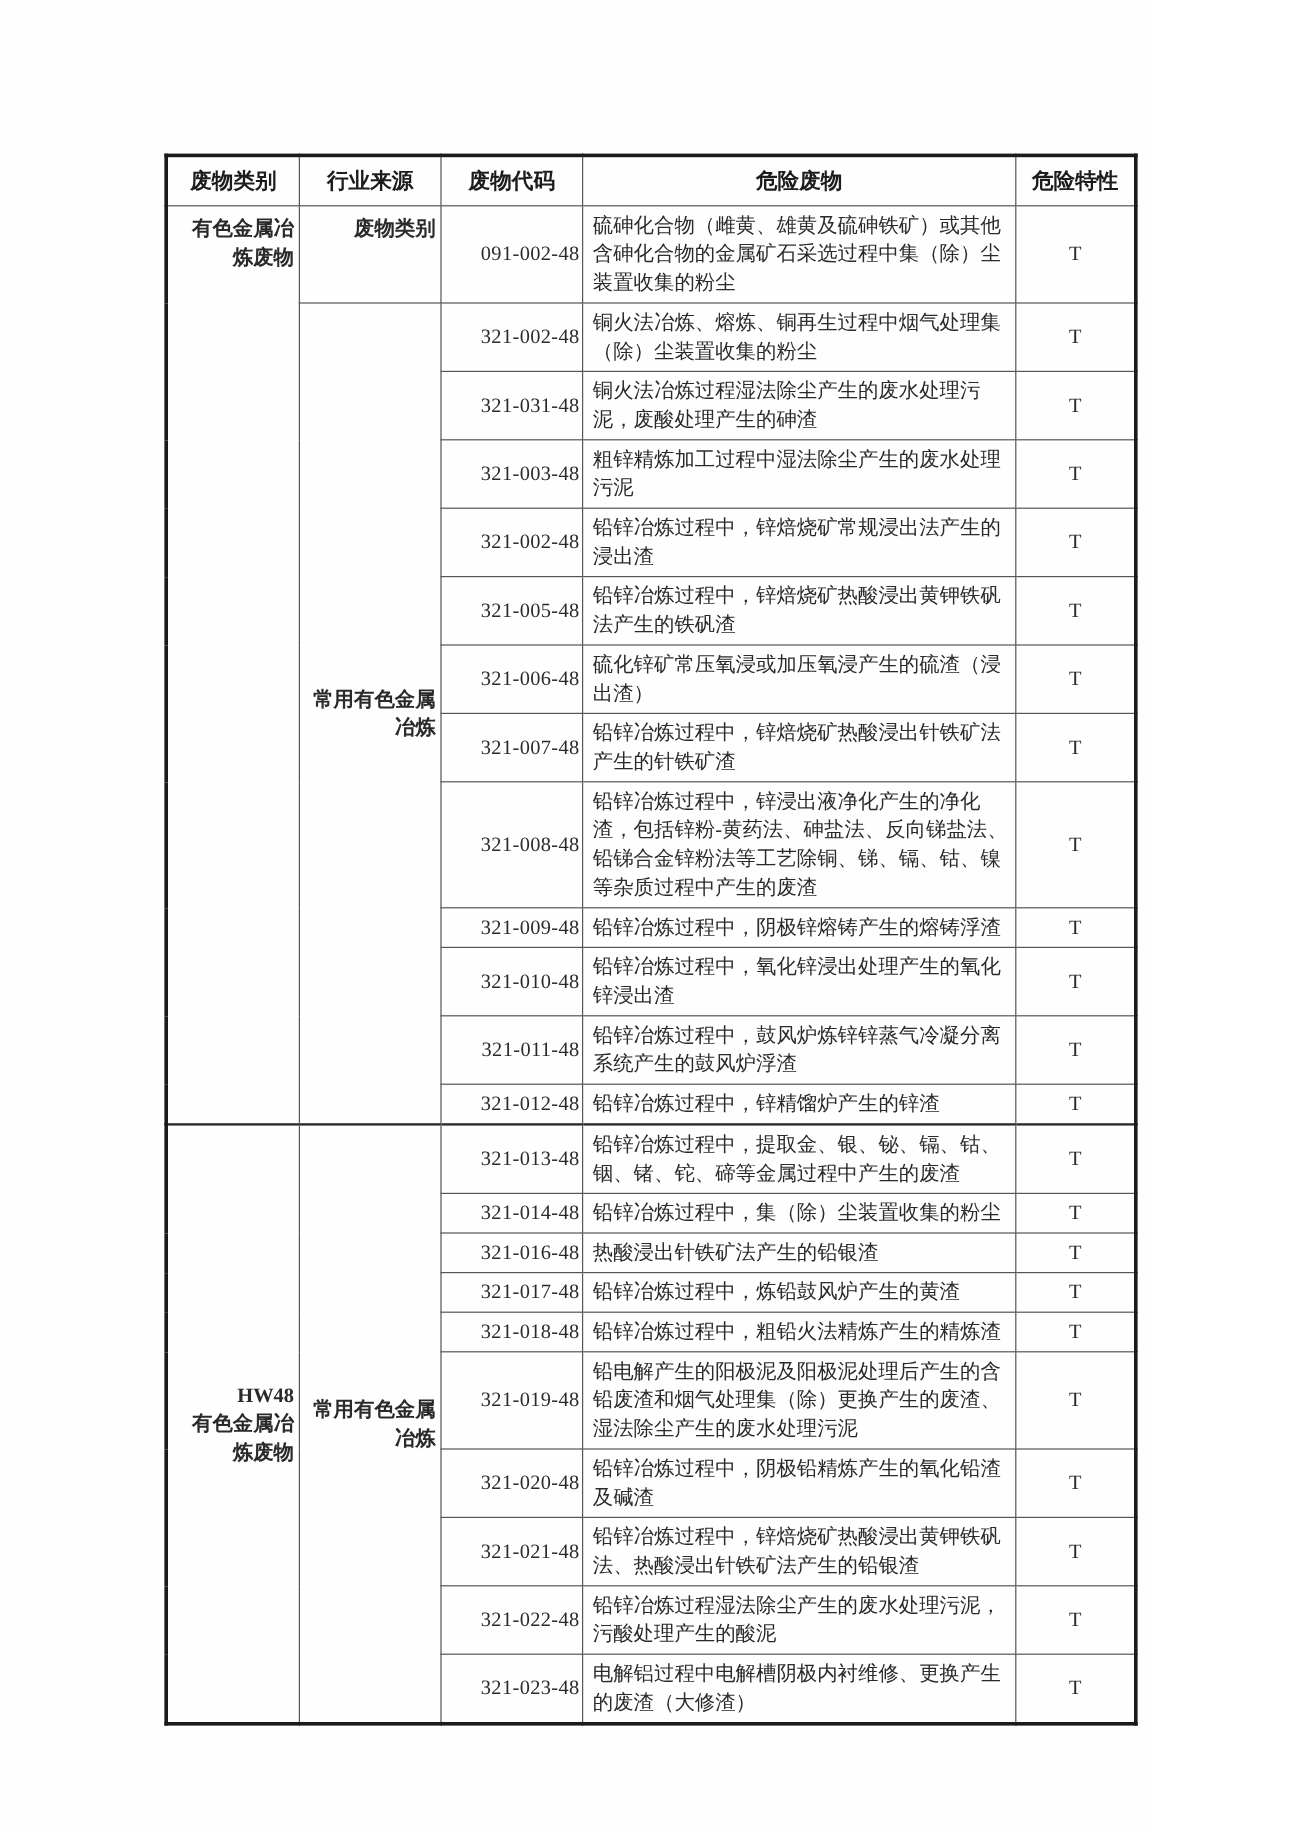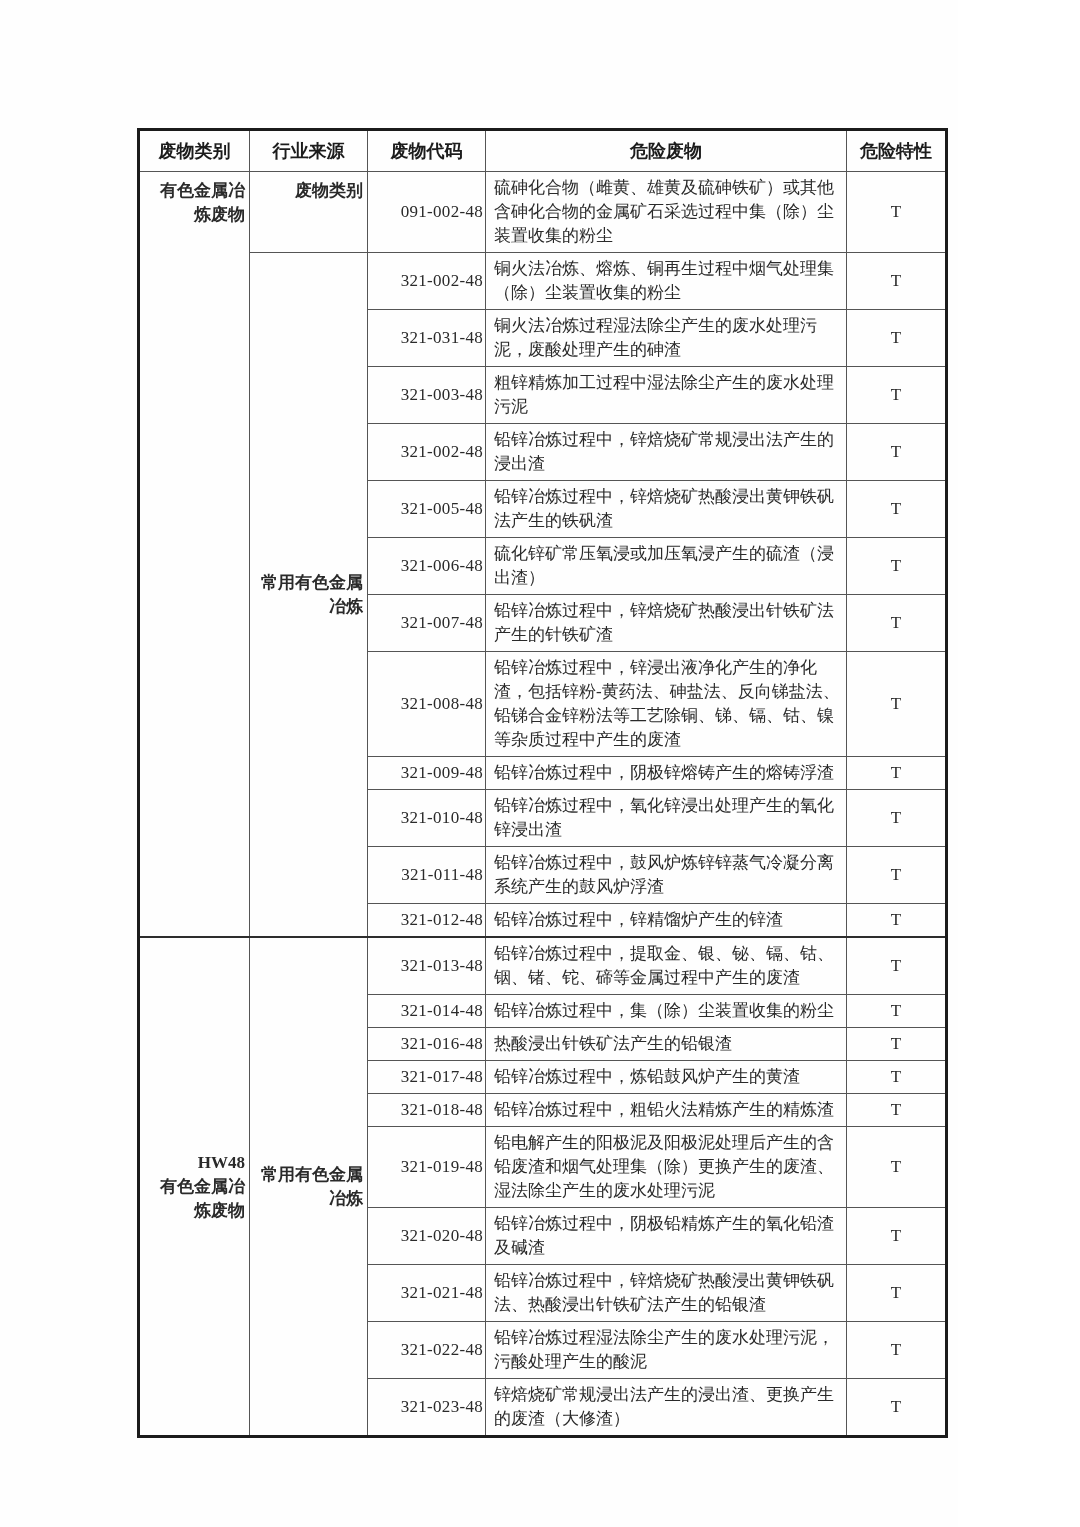--- a/index.html
+++ b/index.html
@@ -213,21 +213,21 @@
         <td class="desc">铅锌冶炼过程中，锌焙烧矿热酸浸出黄钾铁矾法、热酸浸出针铁矿法产生的铅银渣</td>
         <td class="haz">T</td>
       </tr>
       <tr>
         <td class="code">321-022-48</td>
         <td class="desc">铅锌冶炼过程湿法除尘产生的废水处理污泥，污酸处理产生的酸泥</td>
         <td class="haz">T</td>
       </tr>
       <tr>
         <td class="code">321-023-48</td>
-        <td class="desc">锌焙烧矿常规浸出法产生的浸出渣、更换产生的废渣（大修渣）</td>
+        <td class="desc">电解铝过程中电解槽阴极内衬维修、更换产生的废渣（大修渣）</td>
         <td class="haz">T</td>
       </tr>
 
     </tbody>
   </table>
 
 
 </div>
 
 </body></html>

